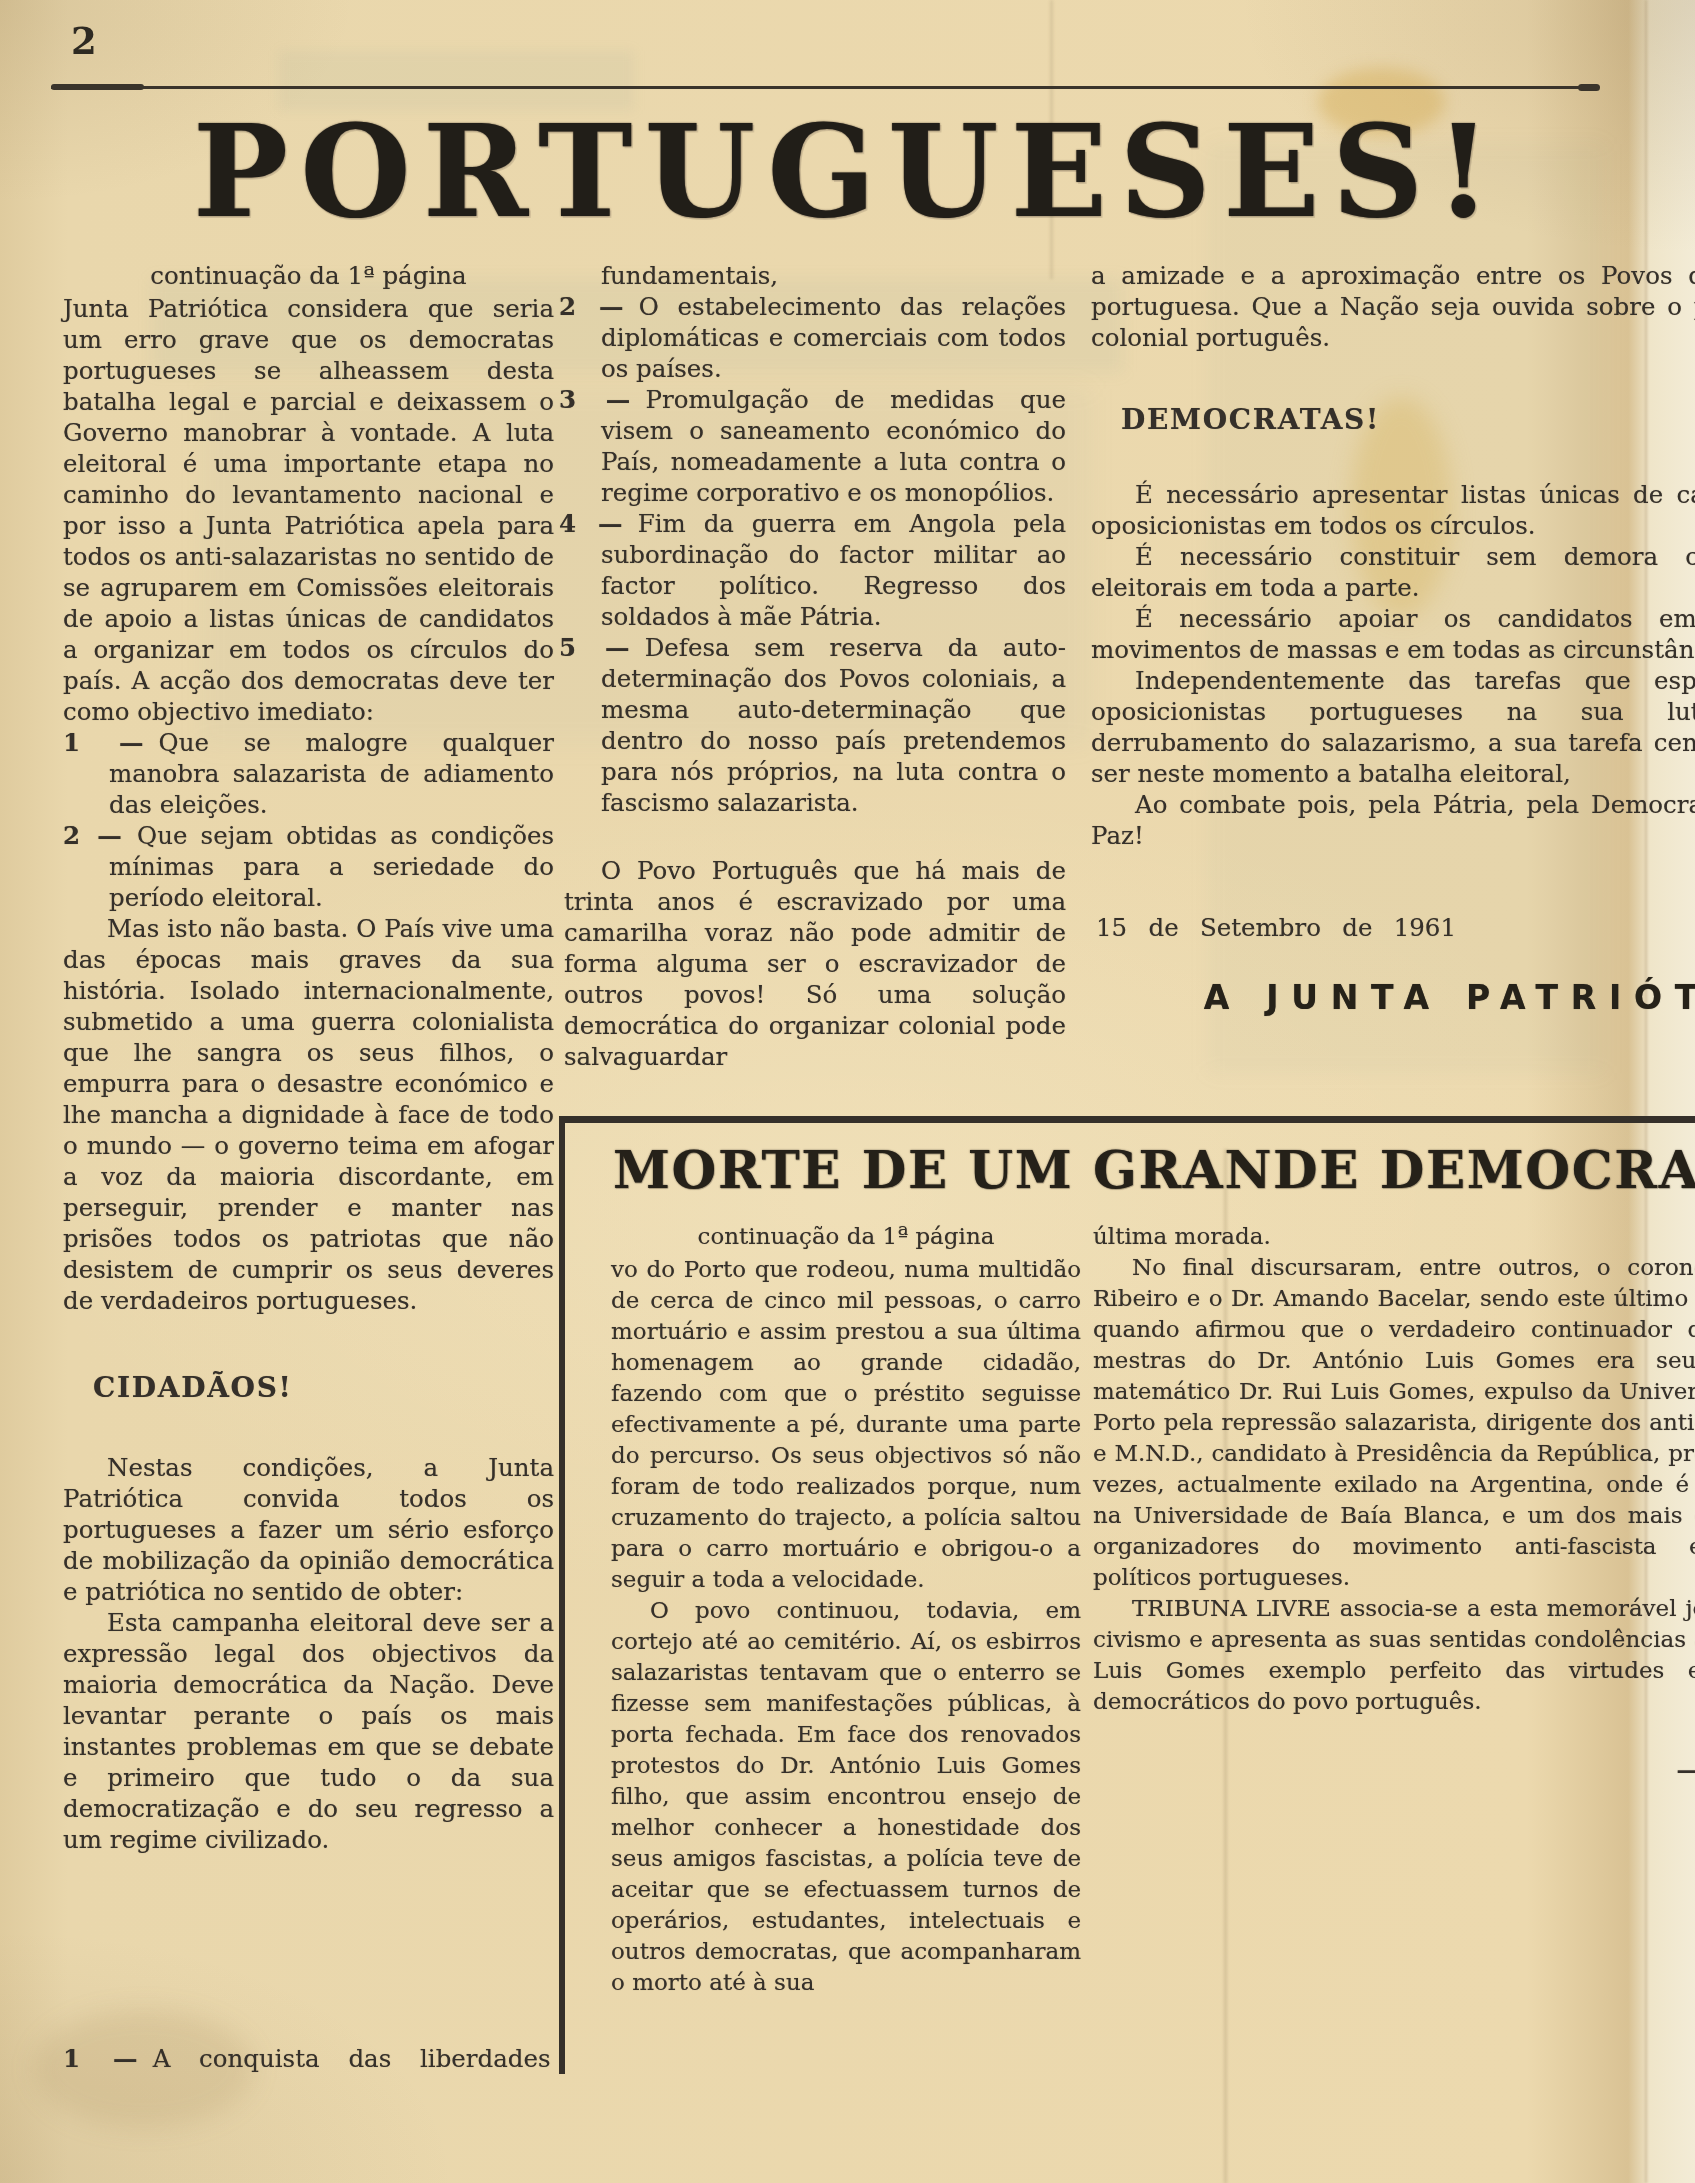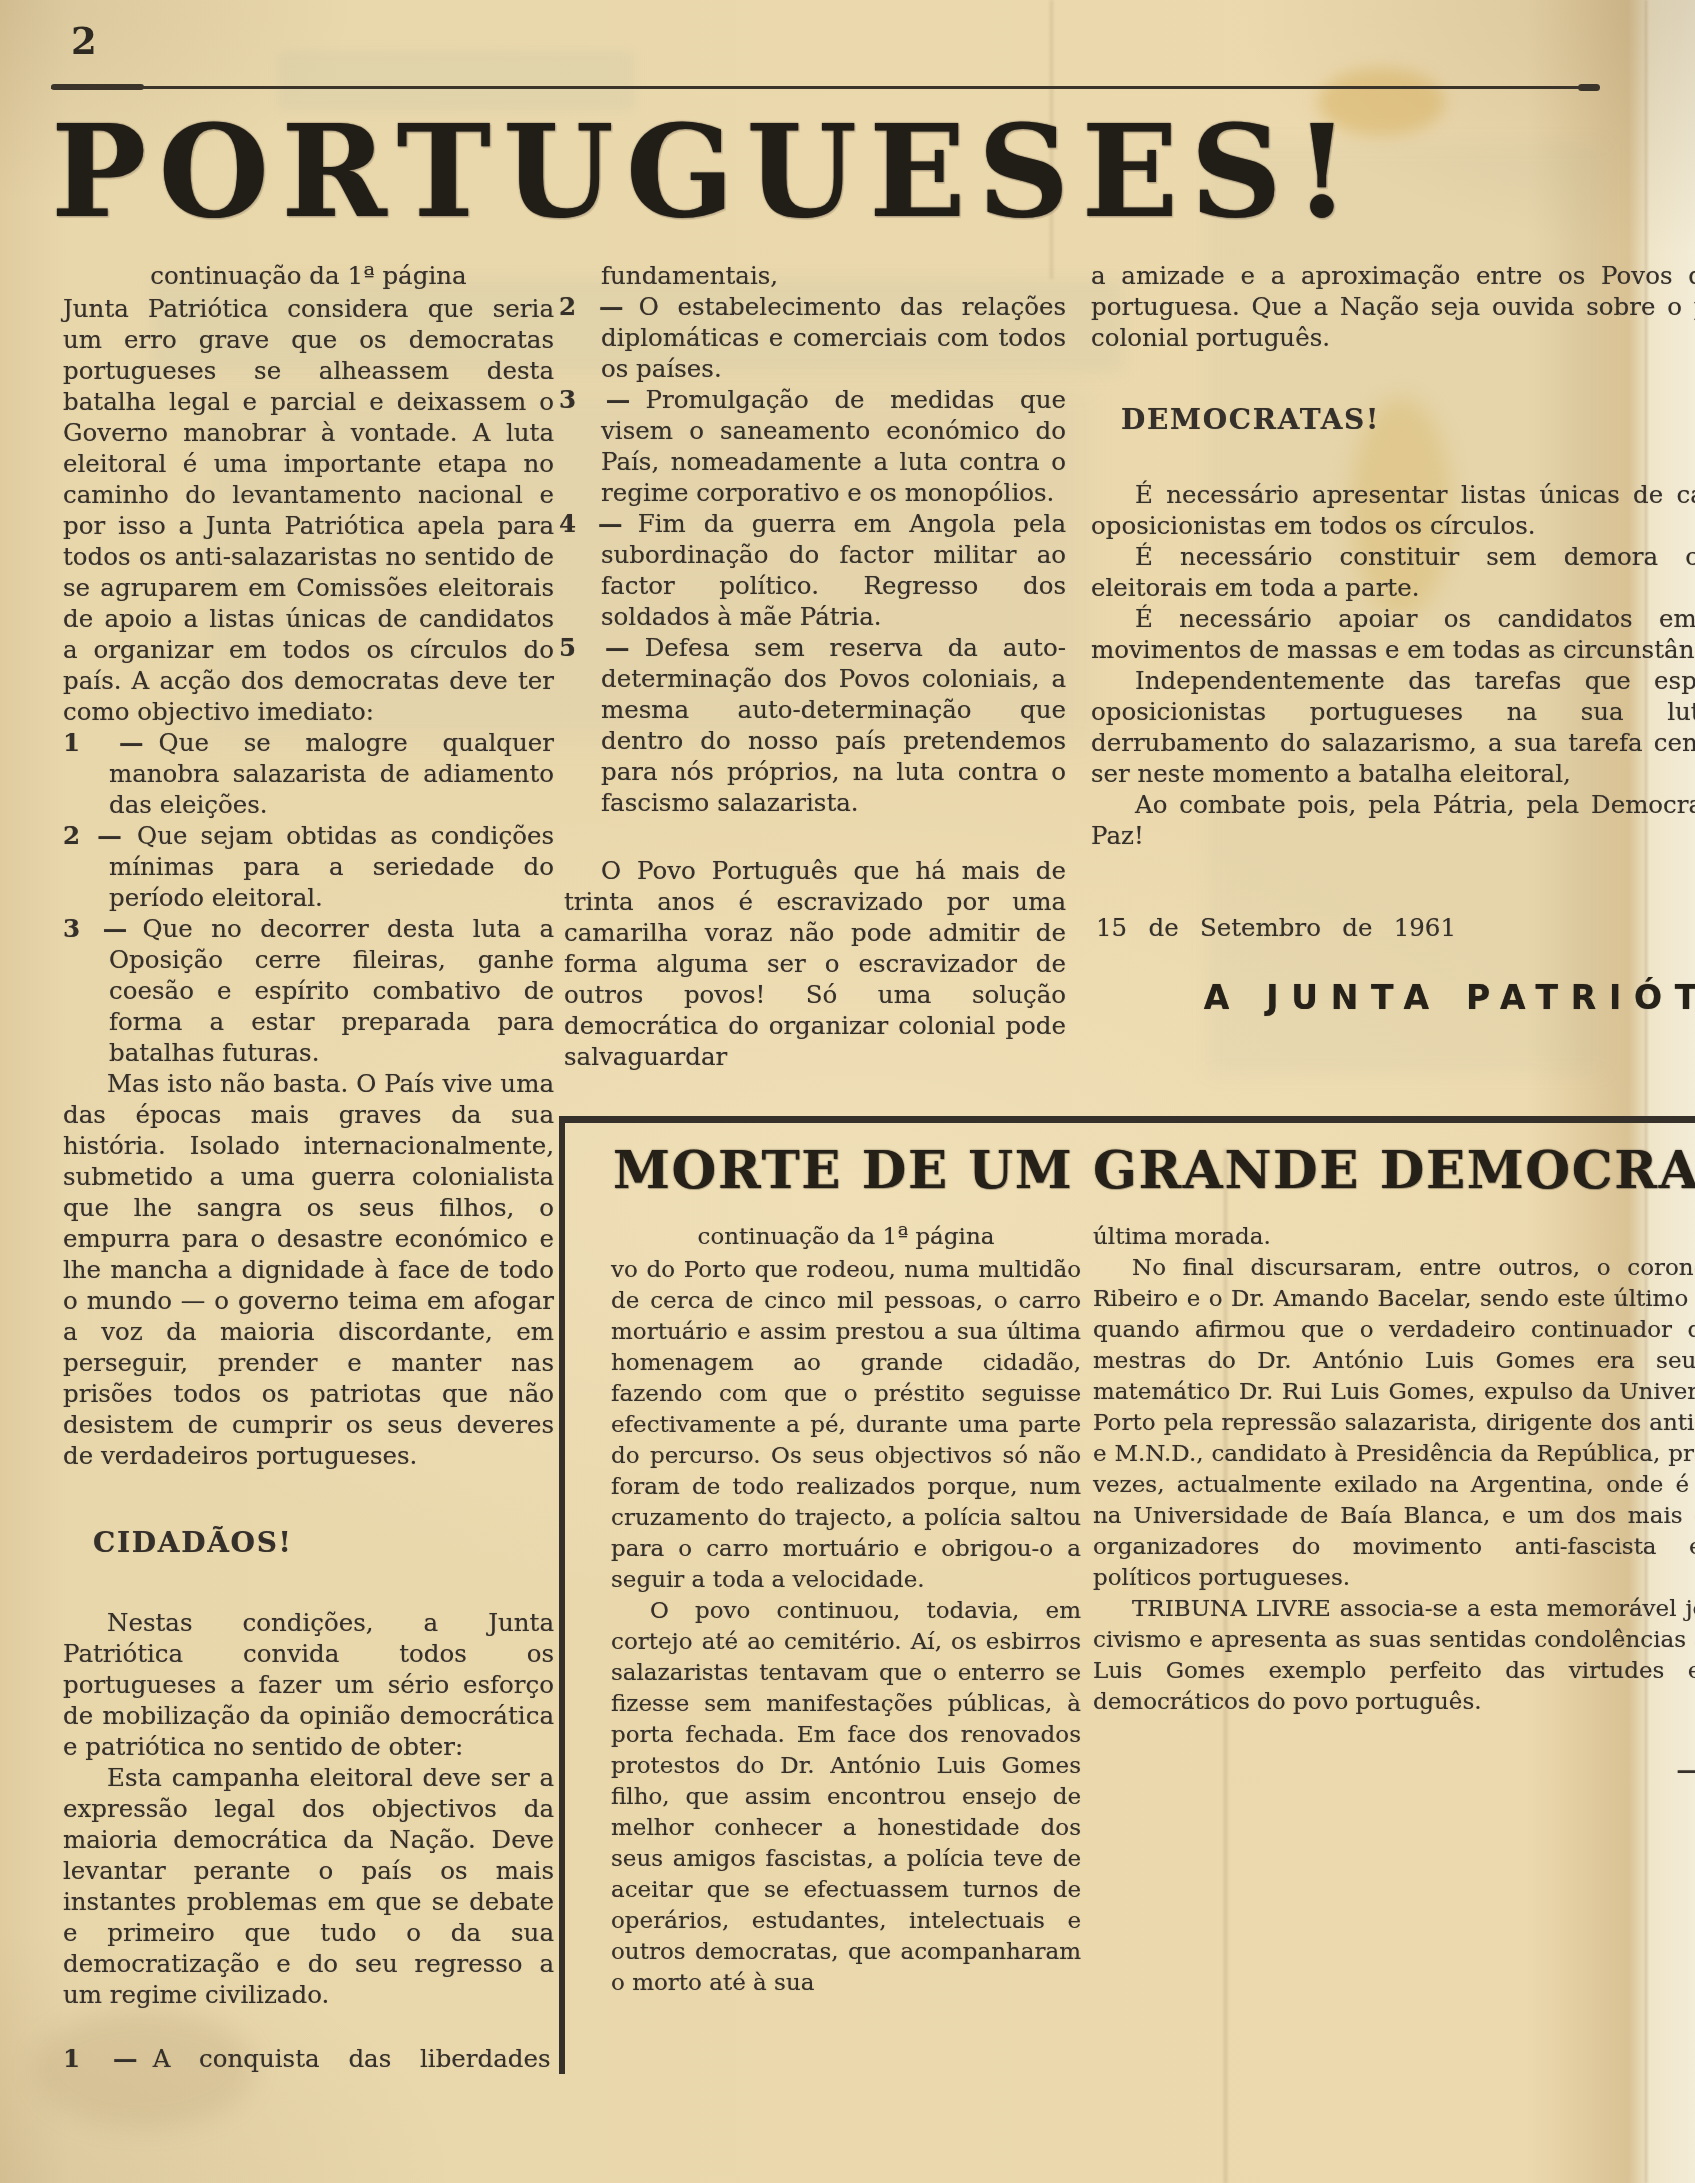--- a/index.html
+++ b/index.html
@@ -35,21 +35,21 @@
   .page-number{position:absolute;left:71px;top:18.6px;font-size:37px;font-weight:bold;color:#2e2a22;}
   .masthead{position:absolute;left:355px;top:20px;width:574px;text-align:center;
     font-size:35px;font-weight:bold;letter-spacing:2.5px;color:#2b2720;
     text-shadow:0 0 0.8px rgba(60,50,40,.6);}
   .header-rule{position:absolute;left:51px;top:86px;width:1546px;height:2.5px;background:#3a342b;}
   .header-rule::before{content:"";position:absolute;left:0;top:-2.5px;width:93px;height:6.8px;background:#3a342b;border-radius:3.4px;}
   .header-rule::after{content:"";position:absolute;right:-3.4px;top:-2.5px;width:22px;height:7.6px;background:#3a342b;border-radius:4.2px;}
 
   
   .headline1{
-    position:relative;margin:108px 51px 0 51px;
+    position:relative;margin:108px 51px 0 51px;text-align:center;
     font-size:127px;font-weight:bold;letter-spacing:12px;line-height:1;
     color:#211e18;text-shadow:0 0 1.7px rgba(55,45,35,.85), 1.7px 1.7px 0 rgba(55,45,35,.12);
   }
 
   
   .content{display:flex;padding:25px 59px 0 51px;position:relative;}
   .body-text{font-size:24.5px;line-height:31px;text-align:justify;
     text-shadow:0 0 0.8px rgba(70,58,44,.5);}
   .col1{width:503px;height:1814px;display:flex;flex-direction:column;flex:none;padding-left:12px;box-sizing:border-box;}
   .right{flex:1;margin-left:5px;display:flex;flex-direction:column;}
@@ -115,21 +115,20 @@
 
   <div class="headline1">PORTUGUESES!</div>
 
   <div class="content">
 
     <div class="col1 body-text">
       <p class="cont-note">continuação da 1ª página</p>
       <p>Junta Patriótica considera que seria um erro grave que os democratas portugueses se alheassem desta batalha legal e parcial e deixassem o Governo manobrar à vontade. A luta eleitoral é uma importante etapa no caminho do levantamento nacional e por isso a Junta Patriótica apela para todos os anti-salazaristas no sentido de se agruparem em Comissões eleitorais de apoio a listas únicas de candidatos a organizar em todos os círculos do país. A acção dos democratas deve ter como objectivo imediato:</p>
       <p class="li1"><span class="num">1 —</span><span>Que se malogre qualquer manobra salazarista de adiamento das eleições.</span></p>
       <p class="li1"><span class="num">2 —</span><span>Que sejam obtidas as condições mínimas para a seriedade do período eleitoral.</span></p>
-      <p class="li1"><span class="num">3 —</span><span>Que no decorrer desta luta a Oposição cerre fileiras, ganhe coesão e espírito combativo de forma a estar preparada para batalhas futuras.</span></p>
       <p class="indent">Mas isto não basta. O País vive uma das épocas mais graves da sua história. Isolado internacionalmente, submetido a uma guerra colonialista que lhe sangra os seus filhos, o empurra para o desastre económico e lhe mancha a dignidade à face de todo o mundo — o governo teima em afogar a voz da maioria discordante, em perseguir, prender e manter nas prisões todos os patriotas que não desistem de cumprir os seus deveres de verdadeiros portugueses.</p>
       <p class="subhead">CIDADÃOS!</p>
       <p class="indent">Nestas condições, a Junta Patriótica convida todos os portugueses a fazer um sério esforço de mobilização da opinião democrática e patriótica no sentido de obter:</p>
       <p class="indent">Esta campanha eleitoral deve ser a expressão legal dos objectivos da maioria democrática da Nação. Deve levantar perante o país os mais instantes problemas em que se debate e primeiro que tudo o da sua democratização e do seu regresso a um regime civilizado.</p>
       <p class="li1 last-item"><span class="num">1 —</span><span>A conquista das liberdades</span></p>
     </div>
 
     <div class="right">
 
       <div class="row-top">

